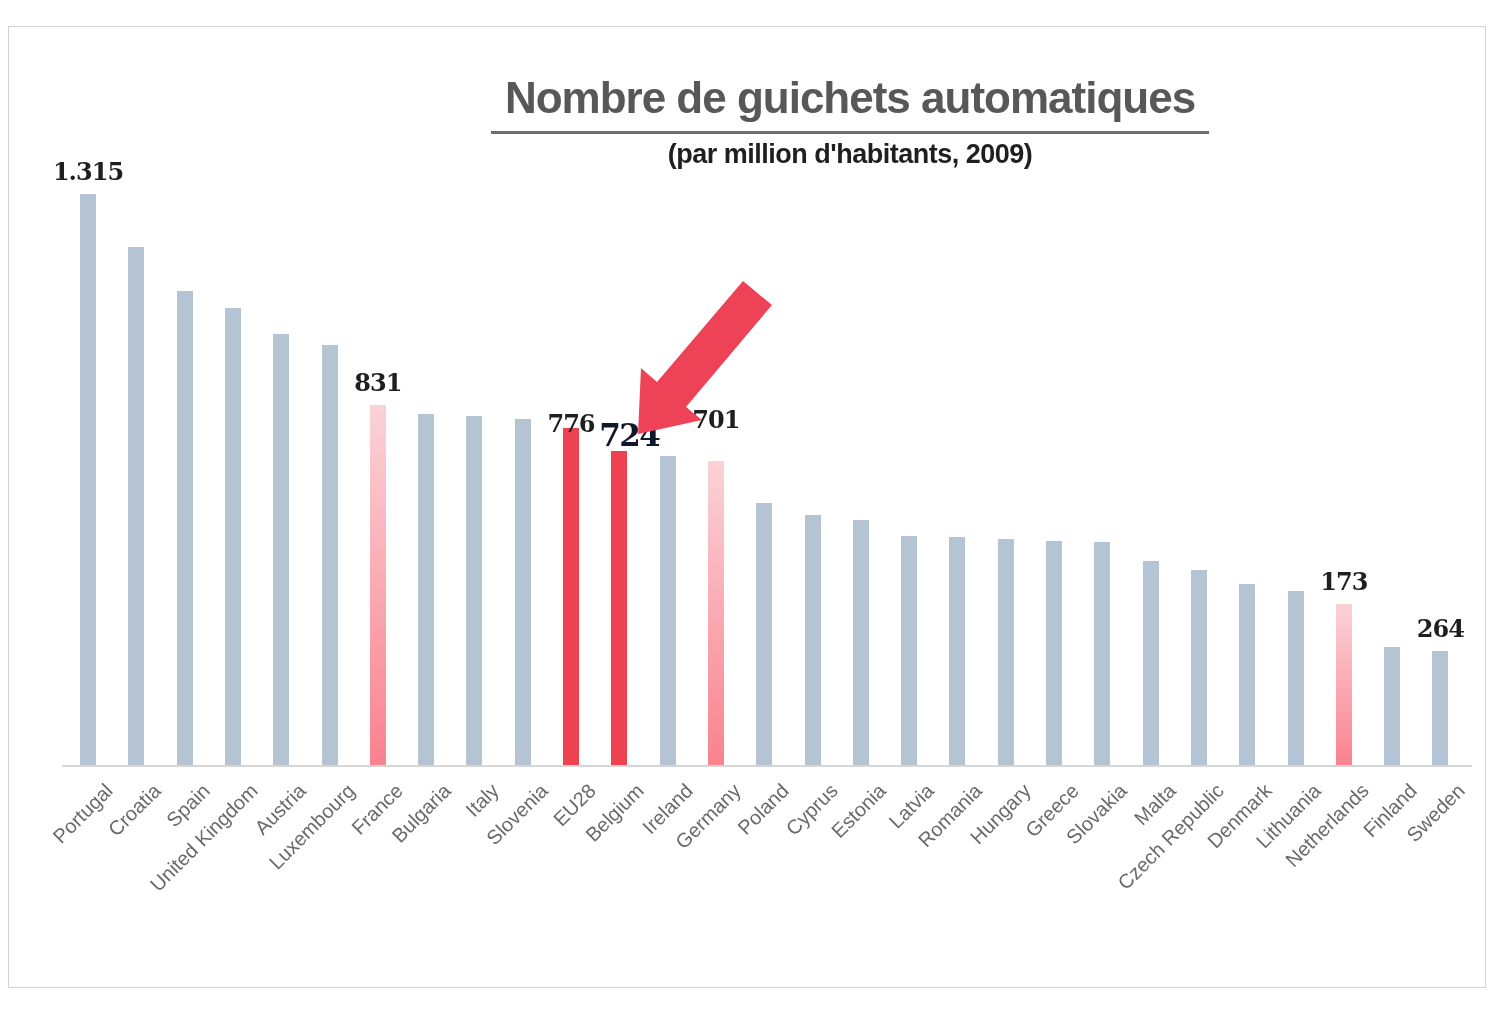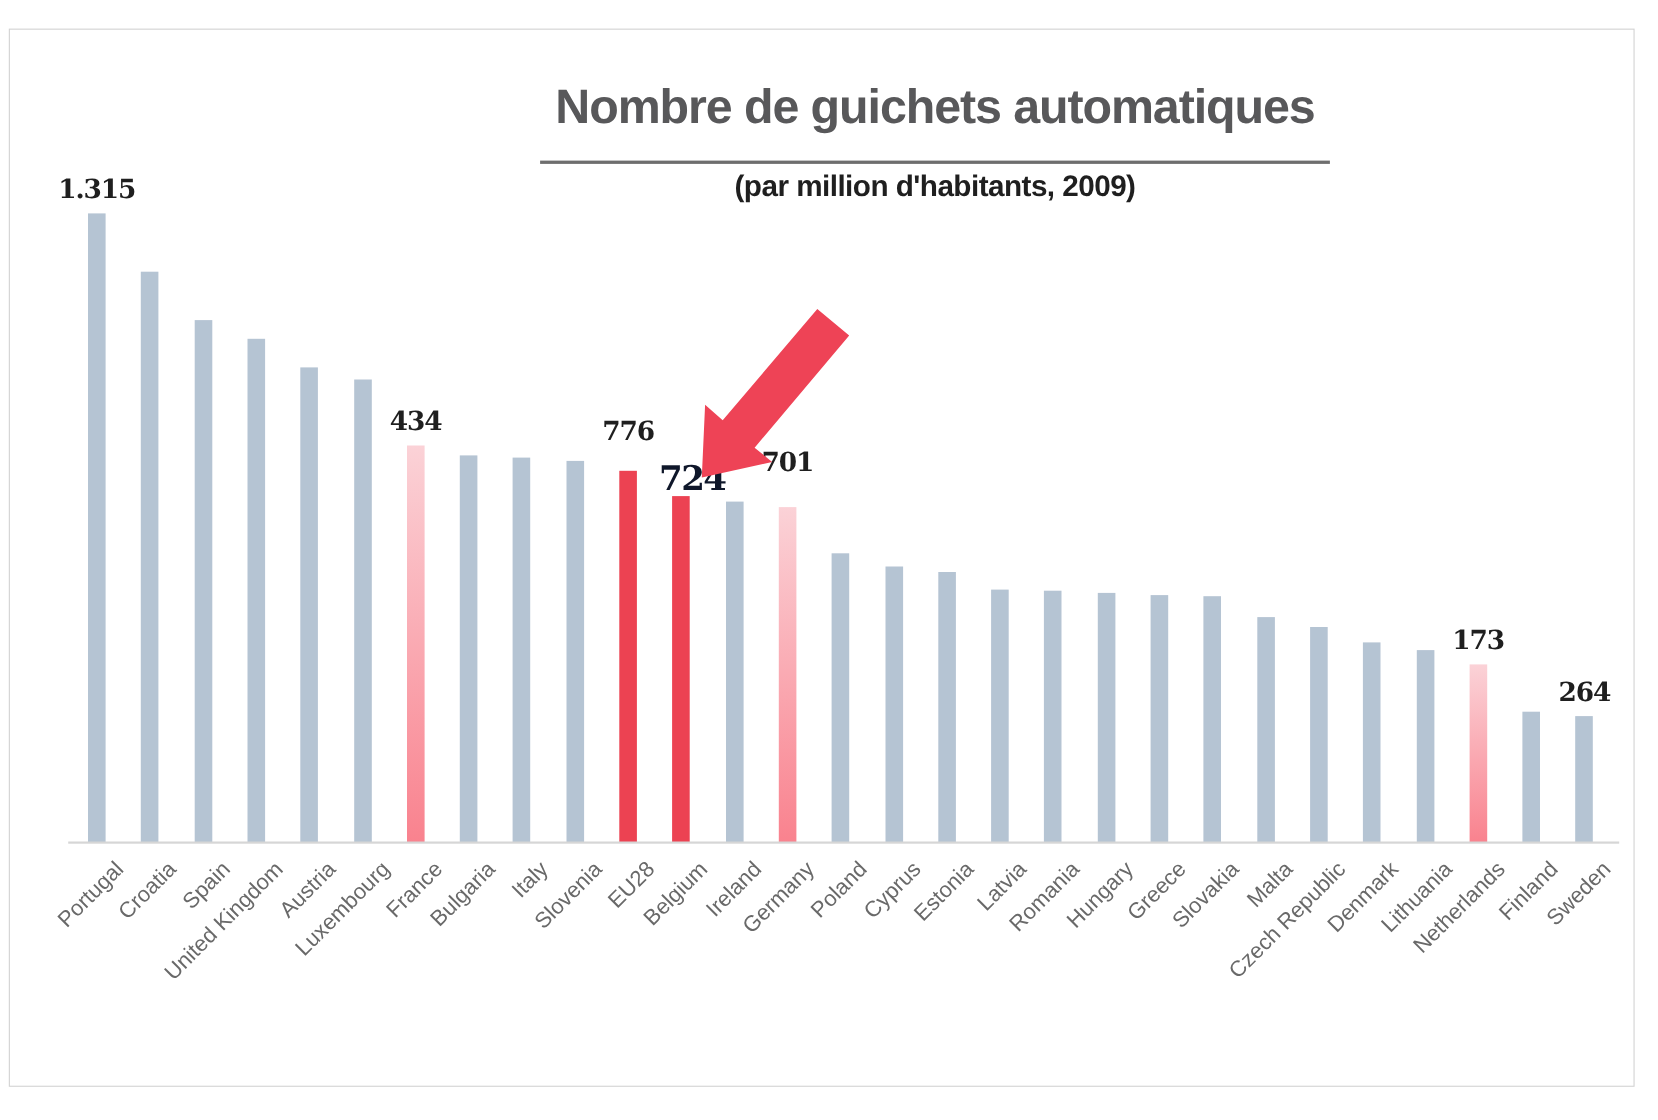--- a/index.html
+++ b/index.html
@@ -15,21 +15,21 @@
     border:1px solid #d2d2d2;background:#ffffff;box-sizing:border-box;
   }
   .header{
     position:absolute;left:195px;top:74px;width:1310px;text-align:center;
   }
   .chart-title{
     display:inline-block;
     font-size:44px;font-weight:bold;color:#58585a;
     letter-spacing:-1px;
     border-bottom:3px solid #6e6e6e;
-    padding:0 14px 24px 14px;
+    padding:0 14px 9px 14px;
     line-height:1.1;
   }
   .chart-subtitle{
     margin-top:5px;
     font-size:27px;font-weight:bold;color:#1f1f1f;letter-spacing:-0.5px;
   }
   .plot-area{position:absolute;left:0;top:0;width:1507px;height:1018px;}
   .bar{position:absolute;}
   .val-label{
     position:absolute;width:140px;text-align:center;
@@ -69,30 +69,30 @@
       <div class="x-label" style="left: -69.7px; top: 780px;">Croatia</div>
       <div class="bar" style="left: 176.6px; top: 291px; width: 16px; height: 475px; background: rgb(181, 196, 211);"></div>
       <div class="x-label" style="left: -21.4px; top: 780px;">Spain</div>
       <div class="bar" style="left: 224.9px; top: 308px; width: 16px; height: 458px; background: rgb(181, 196, 211);"></div>
       <div class="x-label" style="left: 26.9px; top: 780px;">United Kingdom</div>
       <div class="bar" style="left: 273.2px; top: 334px; width: 16px; height: 432px; background: rgb(181, 196, 211);"></div>
       <div class="x-label" style="left: 75.2px; top: 780px;">Austria</div>
       <div class="bar" style="left: 321.5px; top: 345px; width: 16px; height: 421px; background: rgb(181, 196, 211);"></div>
       <div class="x-label" style="left: 123.5px; top: 780px;">Luxembourg</div>
       <div class="bar" style="left: 369.8px; top: 405px; width: 16px; height: 361px; background: linear-gradient(rgb(251, 210, 215), rgb(249, 130, 142));"></div>
-      <div class="val-label" style="left: 307.8px; top: 371px;">434</div>
+      <div class="val-label" style="left: 307.8px; top: 371px;">831</div>
       <div class="x-label" style="left: 171.8px; top: 780px;">France</div>
       <div class="bar" style="left: 418.1px; top: 414px; width: 16px; height: 352px; background: rgb(181, 196, 211);"></div>
       <div class="x-label" style="left: 220.1px; top: 780px;">Bulgaria</div>
       <div class="bar" style="left: 466.4px; top: 416px; width: 16px; height: 350px; background: rgb(181, 196, 211);"></div>
       <div class="x-label" style="left: 268.4px; top: 780px;">Italy</div>
       <div class="bar" style="left: 514.7px; top: 419px; width: 16px; height: 347px; background: rgb(181, 196, 211);"></div>
       <div class="x-label" style="left: 316.7px; top: 780px;">Slovenia</div>
       <div class="bar" style="left: 563px; top: 428px; width: 16px; height: 338px; background: rgb(236, 66, 82);"></div>
-      <div class="val-label" style="left: 501px; top: 380px;">776</div>
+      <div class="val-label" style="left: 501px; top: 412px;">776</div>
       <div class="x-label" style="left: 365px; top: 780px;">EU28</div>
       <div class="bar" style="left: 611.3px; top: 451px; width: 16px; height: 315px; background: rgb(236, 66, 82);"></div>
       <div class="val-label emph" style="left: 559.3px; top: 420px;">724</div>
       <div class="x-label" style="left: 413.3px; top: 780px;">Belgium</div>
       <div class="bar" style="left: 659.6px; top: 456px; width: 16px; height: 310px; background: rgb(181, 196, 211);"></div>
       <div class="x-label" style="left: 461.6px; top: 780px;">Ireland</div>
       <div class="bar" style="left: 707.9px; top: 461px; width: 16px; height: 305px; background: linear-gradient(rgb(251, 210, 215), rgb(249, 130, 142));"></div>
       <div class="val-label" style="left: 645.9px; top: 408px;">701</div>
       <div class="x-label" style="left: 509.9px; top: 780px;">Germany</div>
       <div class="bar" style="left: 756.2px; top: 503px; width: 16px; height: 263px; background: rgb(181, 196, 211);"></div>

